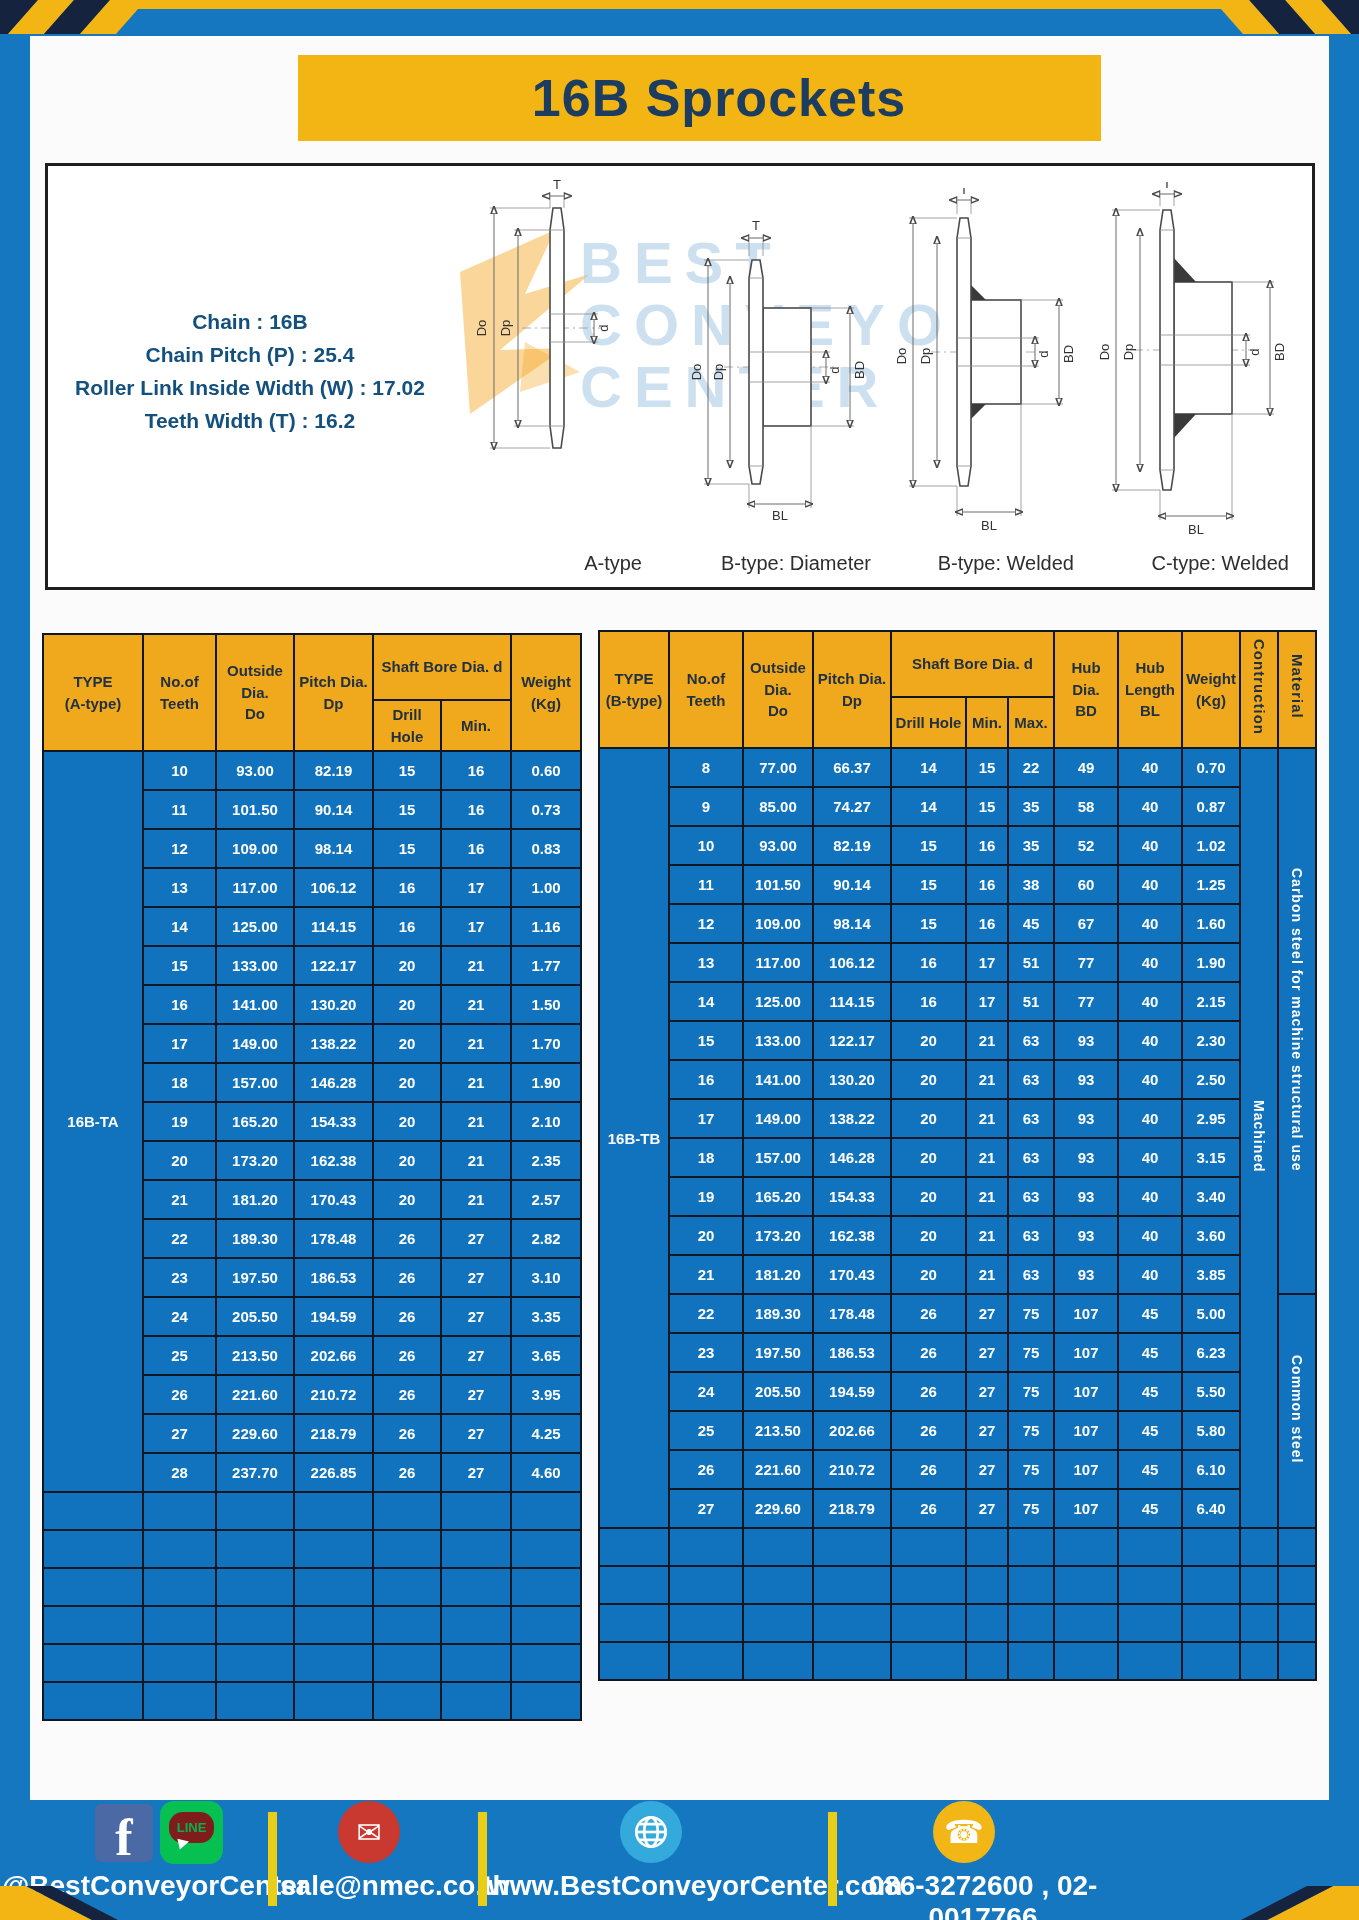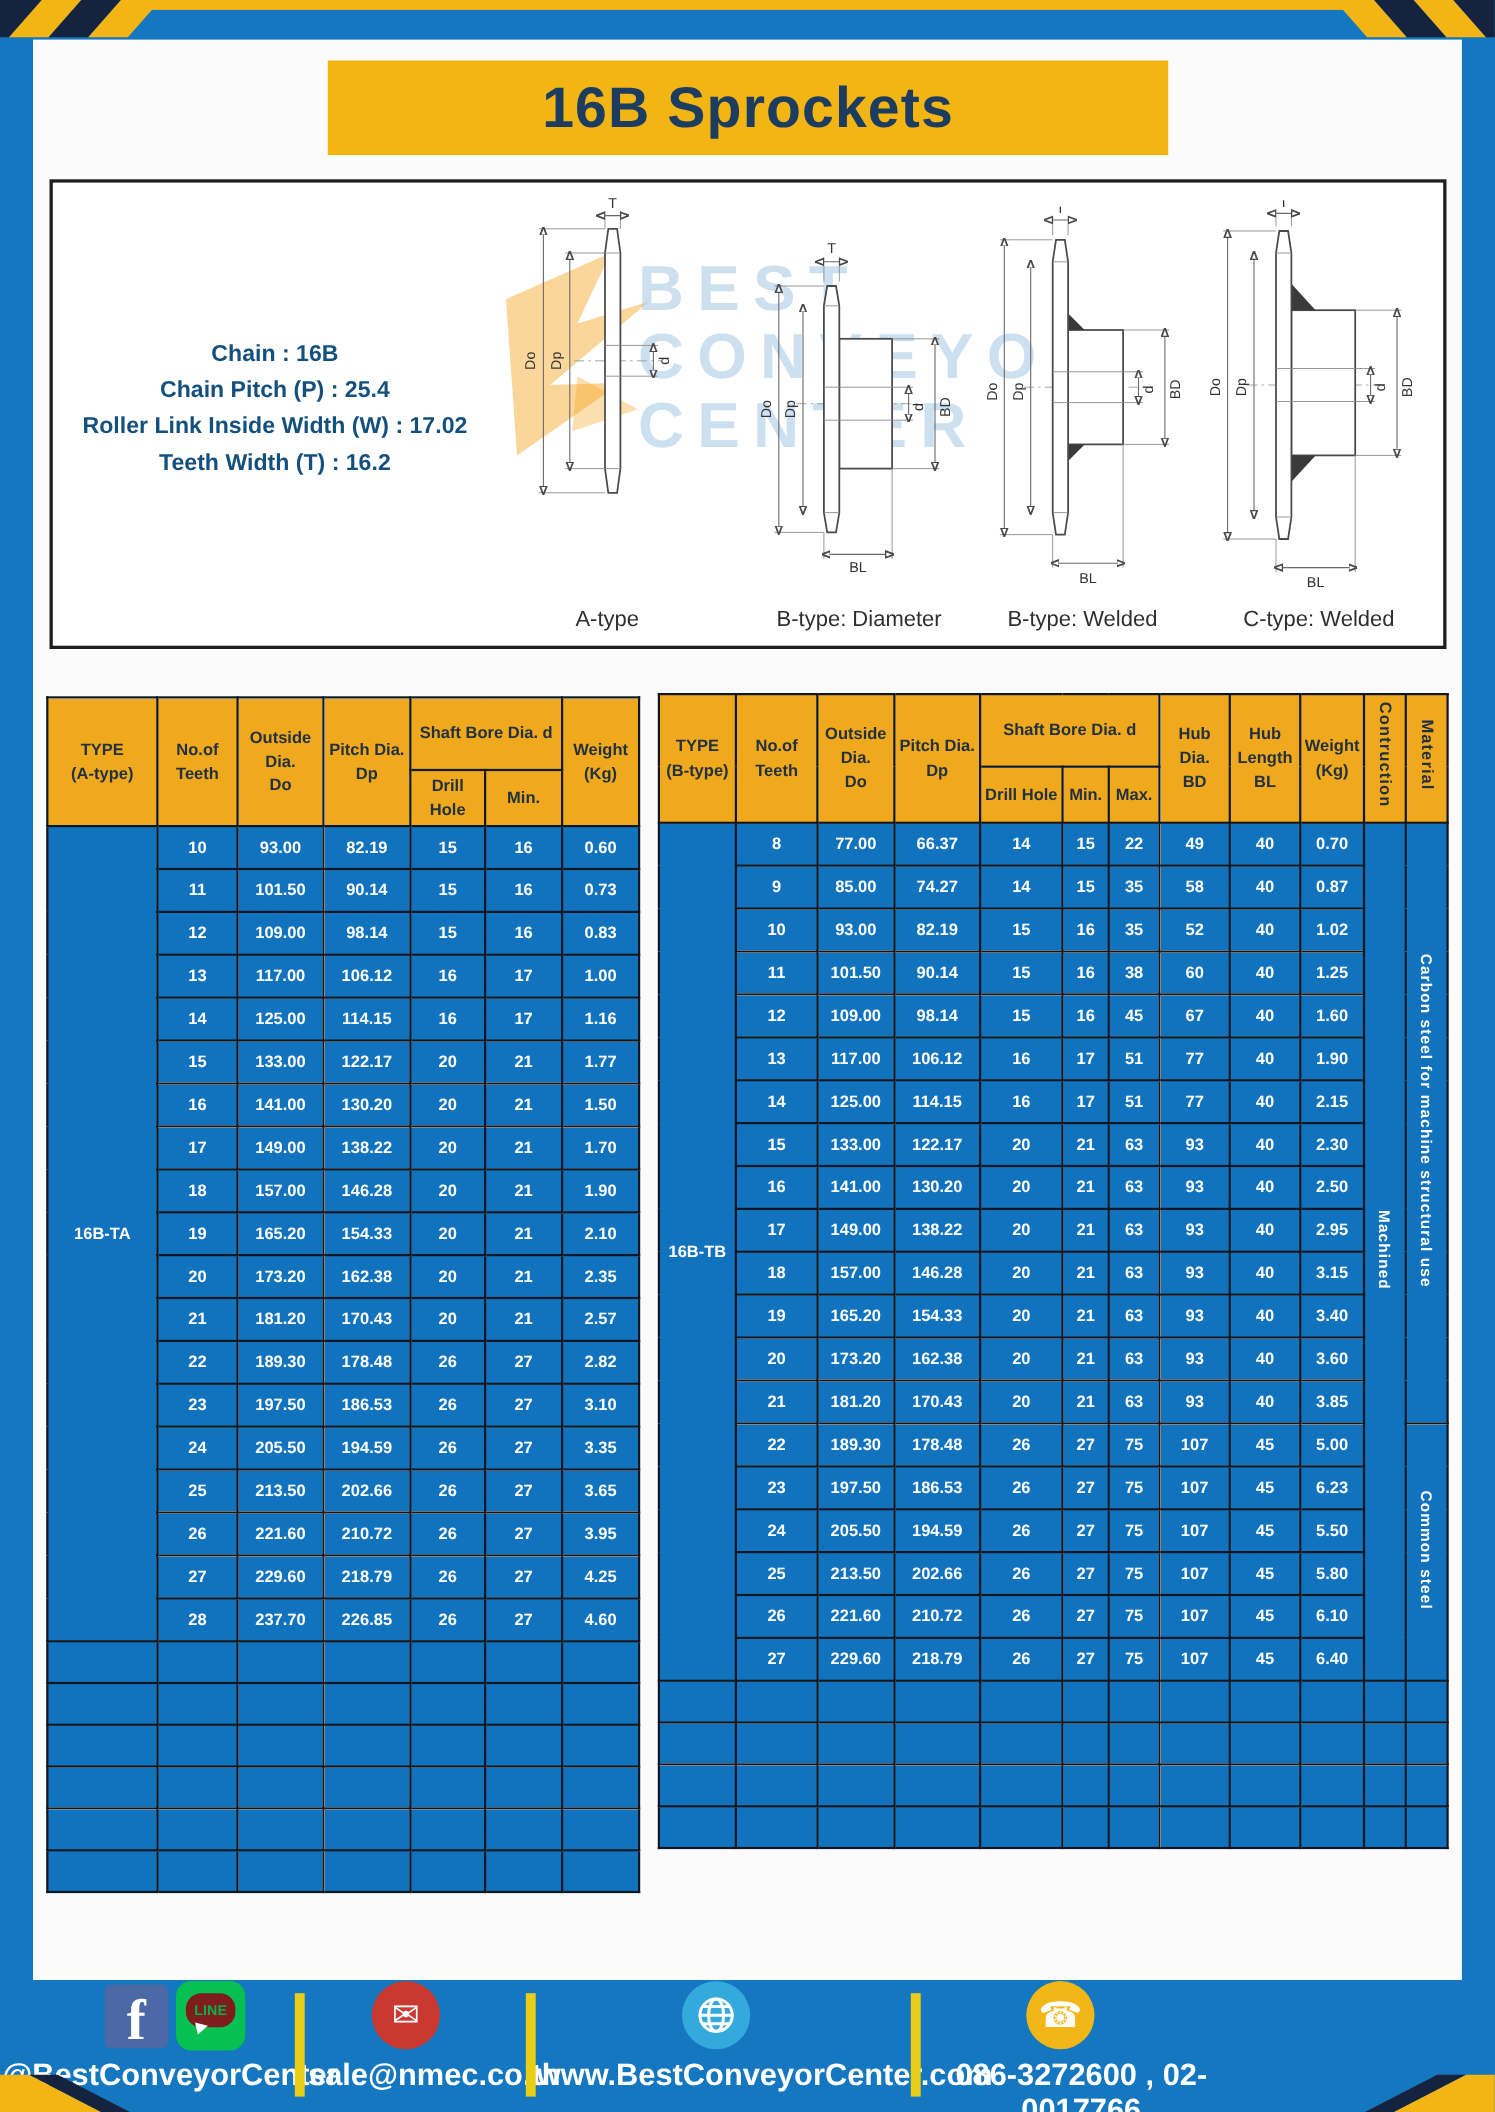--- a/index.html
+++ b/index.html
@@ -8,28 +8,28 @@
   .panel{position:absolute;left:30px;top:36px;width:1299px;height:1764px;background:#FBFBFB;}
   .topstrip{position:absolute;left:125px;top:0;width:1110px;height:9px;background:#F2B514;}
   .hazard{position:absolute;top:0;}
   .hazard.tl{left:0;}
   .hazard.tr{right:0;transform:scaleX(-1);}
   .hazard-b{position:absolute;top:1886px;}
   .hazard-b.bl{left:0;}
   .hazard-b.br{right:0;transform:scaleX(-1);}
 
   .banner{position:absolute;left:298px;top:55px;width:764px;height:86px;background:#F2B514;
-          display:flex;align-items:center;justify-content:center;}
+          display:flex;align-items:center;justify-content:center;padding-left:39px;}
   .banner .t{font-size:52px;font-weight:bold;color:#1C3C60;letter-spacing:1px;}
 
   .diagbox{position:absolute;left:45px;top:163px;width:1264px;height:421px;background:#fff;
            border:3px solid #1E1E1E;}
   .specs{position:absolute;left:75px;top:305px;line-height:33px;font-size:21px;font-weight:bold;
          color:#14507D;text-align:center;}
-  .caption{position:absolute;top:552px;width:180px;text-align:center;font-size:20px;color:#2E2E2E;}
+  .caption{position:absolute;top:552px;width:180px;text-align:right;font-size:20px;color:#2E2E2E;}
 
   .wm{position:absolute;left:430px;top:222px;width:560px;height:220px;pointer-events:none;}
   .wm-text{position:absolute;left:150px;top:10px;font-size:58px;font-weight:bold;letter-spacing:12px;
            line-height:62px;color:#9CC3E2;opacity:.5;}
   .wm-bird{position:absolute;left:0;top:0;}
 
   .draw{position:absolute;}
   .draw path,.draw line,.draw rect,.draw polygon.o{stroke:#4A4A4A;stroke-width:1.6;fill:#FFFFFF;}
   .draw .dim{stroke:#6A6A6A;stroke-width:1;fill:none;}
   .draw .ext{stroke:#8a8a8a;stroke-width:.8;}

